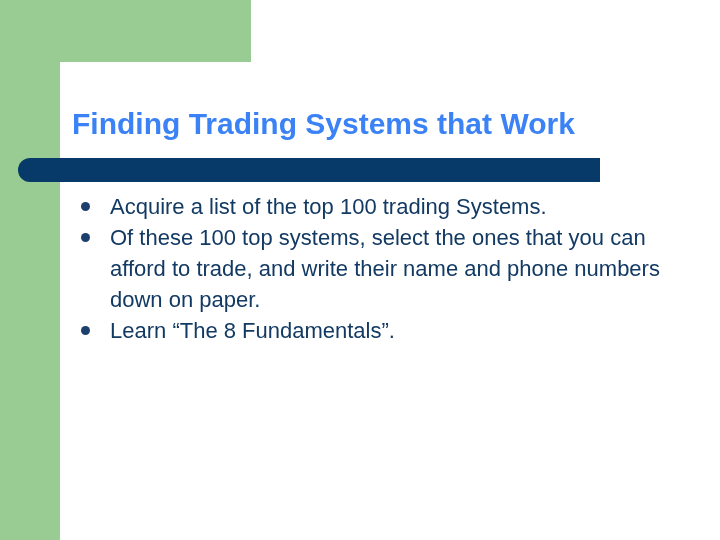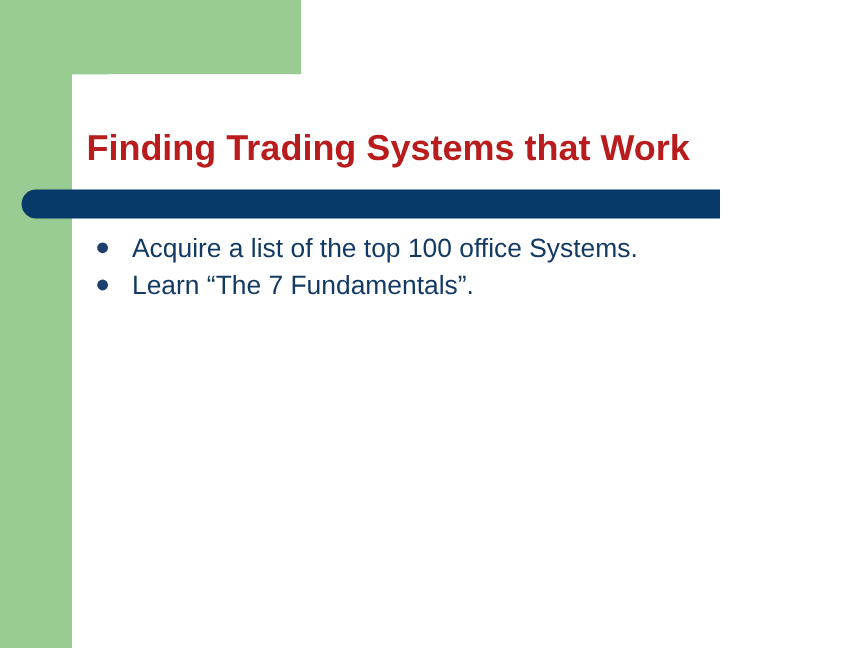--- a/index.html
+++ b/index.html
@@ -43,21 +43,21 @@
     background: #ffffff;
     border-top-left-radius: 32px;
   }
 
   
   .title {
     position: absolute;
     left: 72px;
     top: 104px;
     width: 630px;
-    color: #b91c1c;
+    color: #3b82f6;
     font-size: 30px;
     font-weight: bold;
     line-height: 40px;
     letter-spacing: 0px;
     white-space: nowrap;
   }
 
   
   .accent-bar {
     position: absolute;
@@ -108,21 +108,25 @@
   <div class="green-strip"></div>
   <div class="white-panel"></div>
 
   <div class="title">Finding Trading Systems that Work</div>
 
   <div class="accent-bar"></div>
 
   <ul class="body-list">
     <li class="bullet-item">
       <span class="bullet-marker"></span>
-      <span>Acquire a list of the top 100 office Systems.</span>
+      <span>Acquire a list of the top 100 trading Systems.</span>
     </li>
     <li class="bullet-item">
       <span class="bullet-marker"></span>
-      <span>Learn “The 7 Fundamentals”.</span>
+      <span>Of these 100 top systems, select the ones that you can afford to trade, and write their name and phone numbers down on paper.</span>
+    </li>
+    <li class="bullet-item">
+      <span class="bullet-marker"></span>
+      <span>Learn “The 8 Fundamentals”.</span>
     </li>
   </ul>
 
 </div>
 
 </body></html>

